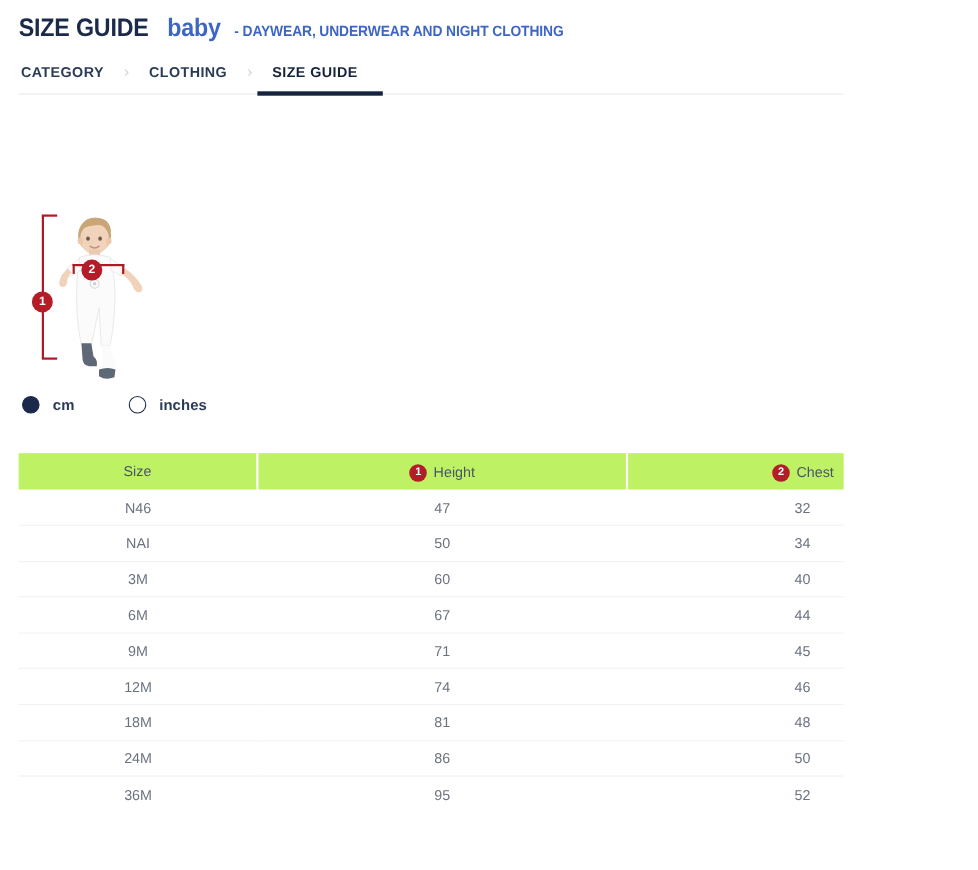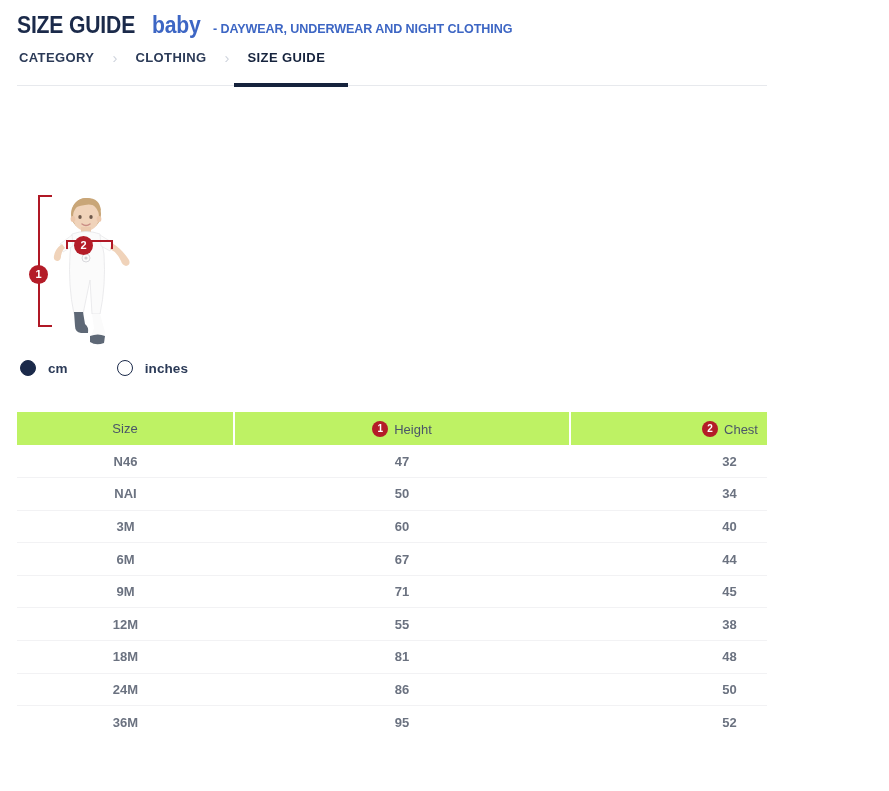--- a/index.html
+++ b/index.html
@@ -57,20 +57,21 @@
     transform-origin: left bottom;
   }
 
   
   .breadcrumb {
     position: absolute;
     left: 17px;
     top: 50px;
     height: 30px;
     display: flex;
+    align-items: center;
   }
   .crumb {
     font-size: 13px;
     font-weight: bold;
     color: #2b3a57;
     letter-spacing: 0.4px;
     padding: 0 2px;
     cursor: pointer;
   }
   .crumb.active { color: #16233d; }
@@ -256,21 +257,20 @@
     padding: 0;
   }
   .size-table th:last-child { border-right: none; }
   .size-table td {
     height: 32.6px;
     font-size: 13px;
     color: #6b7280;
     text-align: center;
     border-bottom: 1px solid #f2f2f4;
     padding: 0;
-    font-weight: bold;
   }
   .size-table tbody tr:last-child td { border-bottom: none; }
   .col-size  { width: 217px; }
   .col-height{ width: 336px; }
   .col-chest { width: 319px; }
 
   .th-inner {
     display: inline-flex;
     align-items: center;
     justify-content: center;
@@ -415,22 +415,22 @@
         <td>67</td>
         <td>44</td>
       </tr>
       <tr>
         <td>9M</td>
         <td>71</td>
         <td>45</td>
       </tr>
       <tr>
         <td>12M</td>
-        <td>55</td>
-        <td>38</td>
+        <td>74</td>
+        <td>46</td>
       </tr>
       <tr>
         <td>18M</td>
         <td>81</td>
         <td>48</td>
       </tr>
       <tr>
         <td>24M</td>
         <td>86</td>
         <td>50</td>

